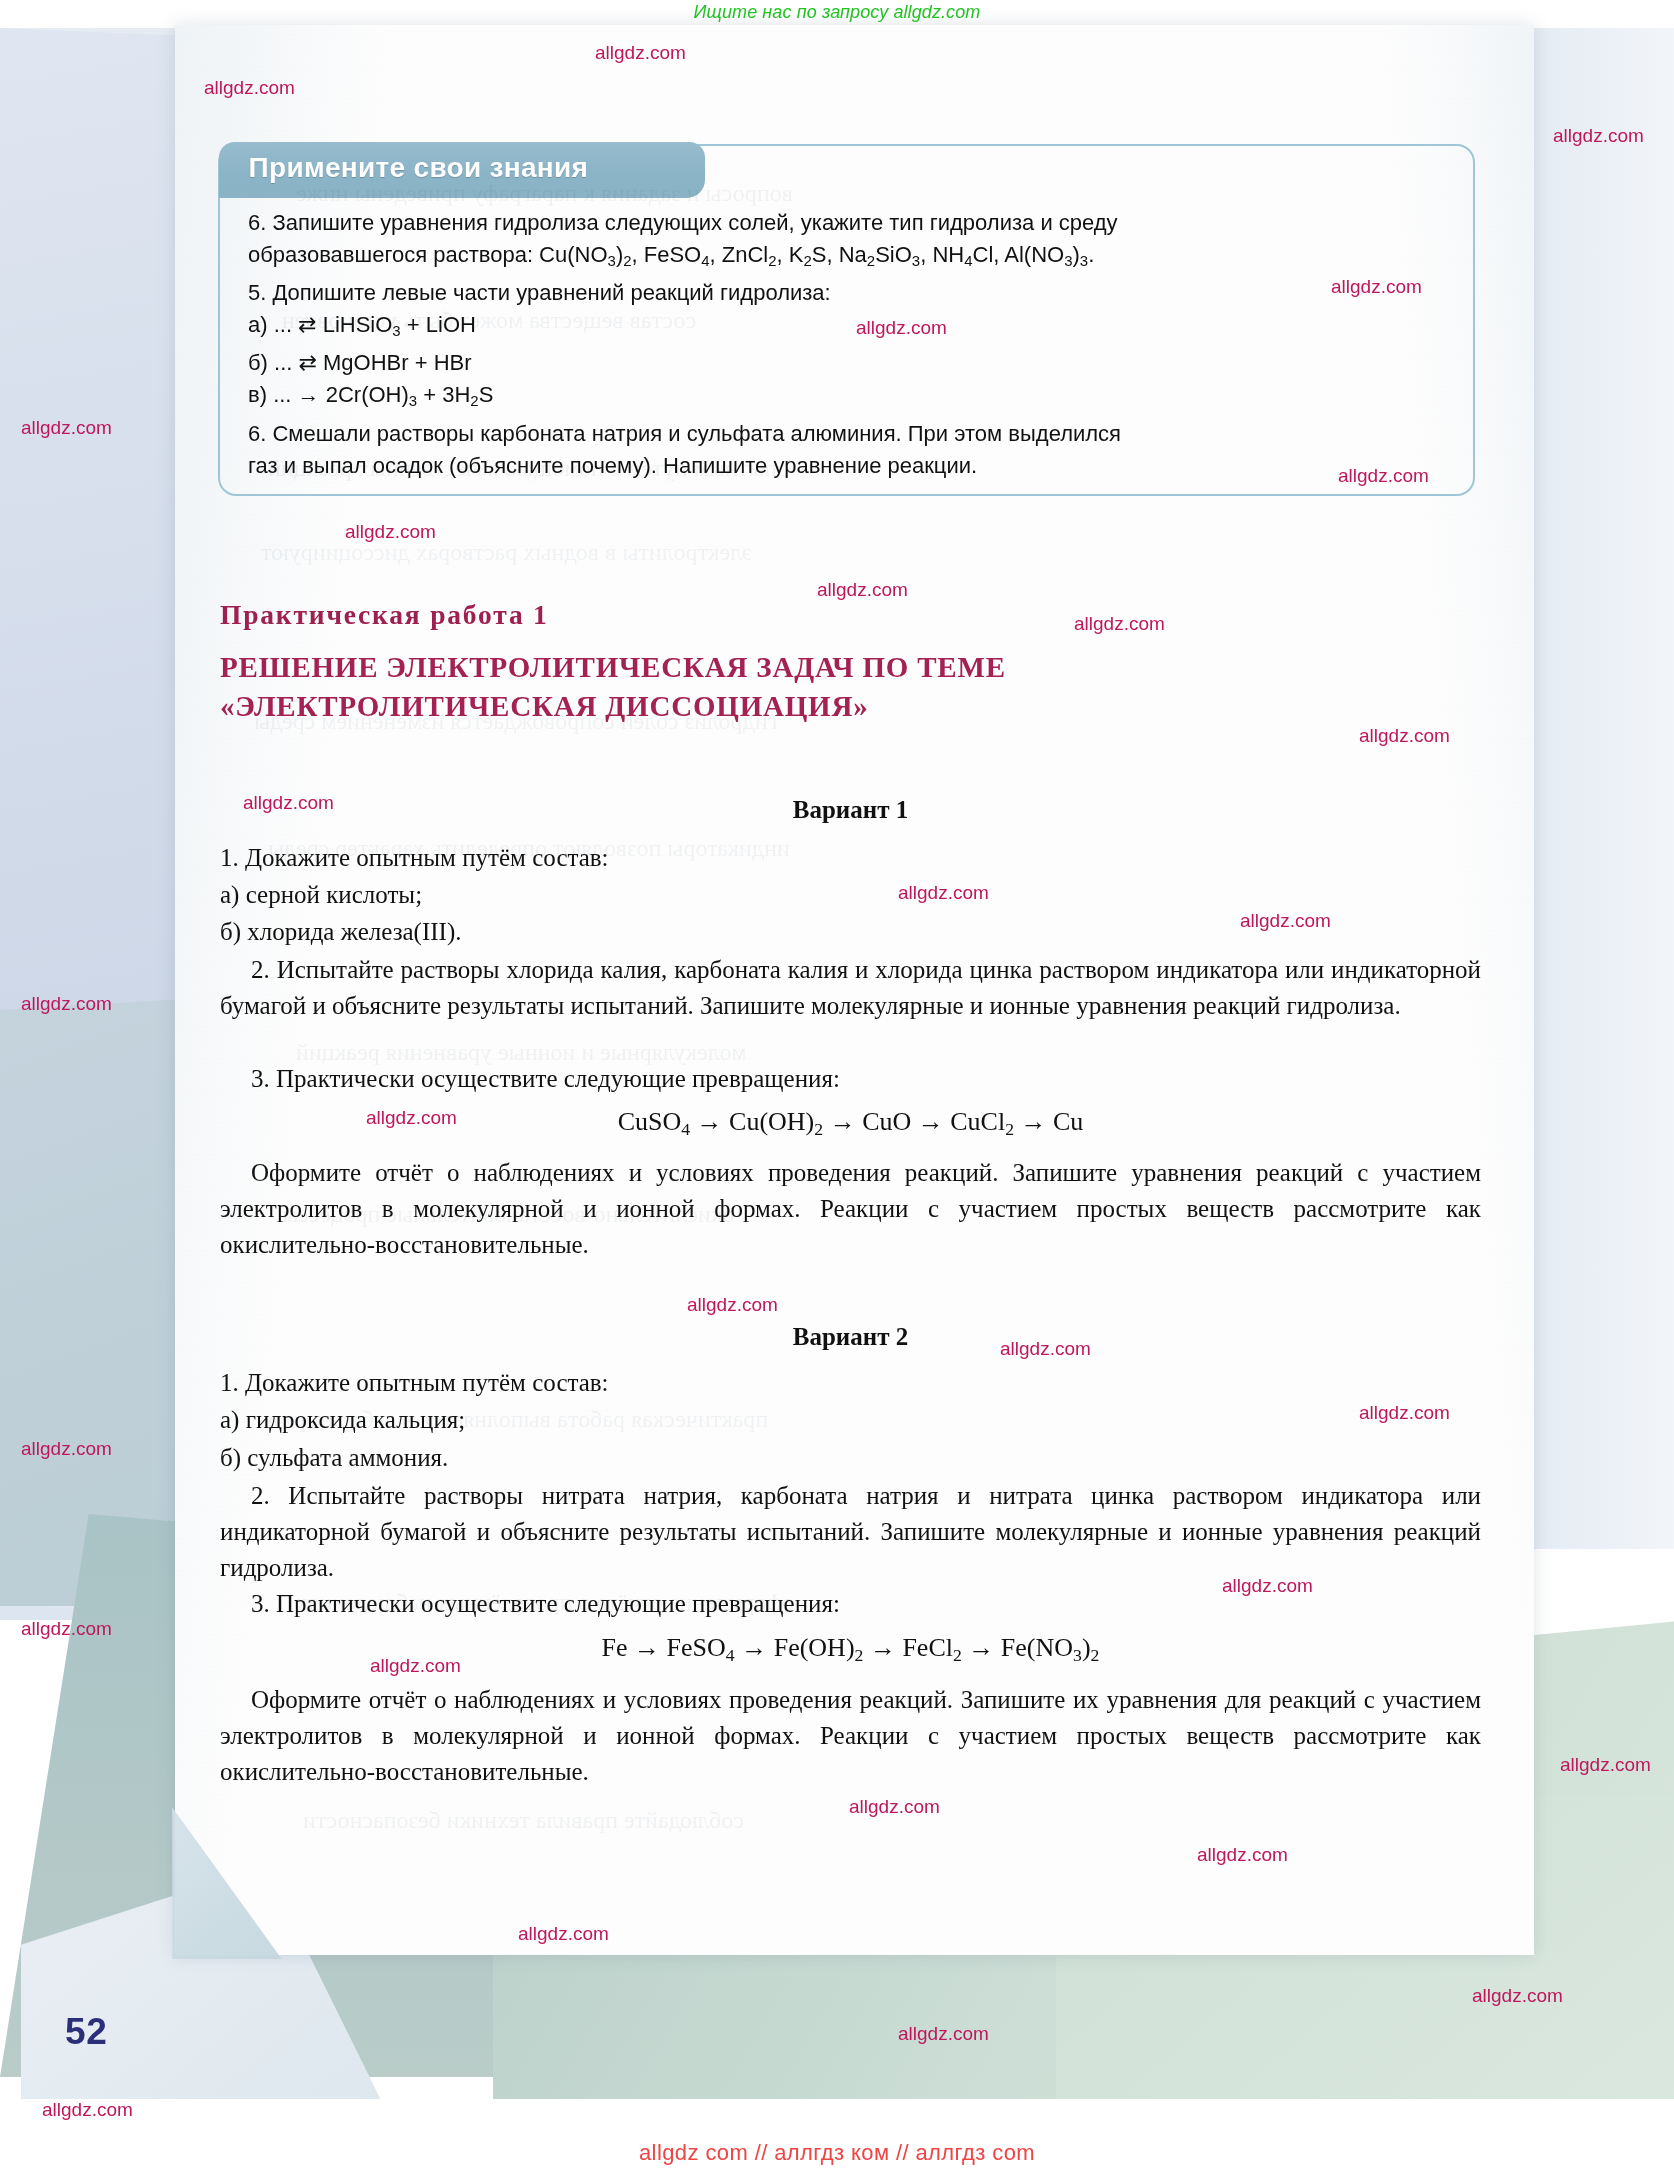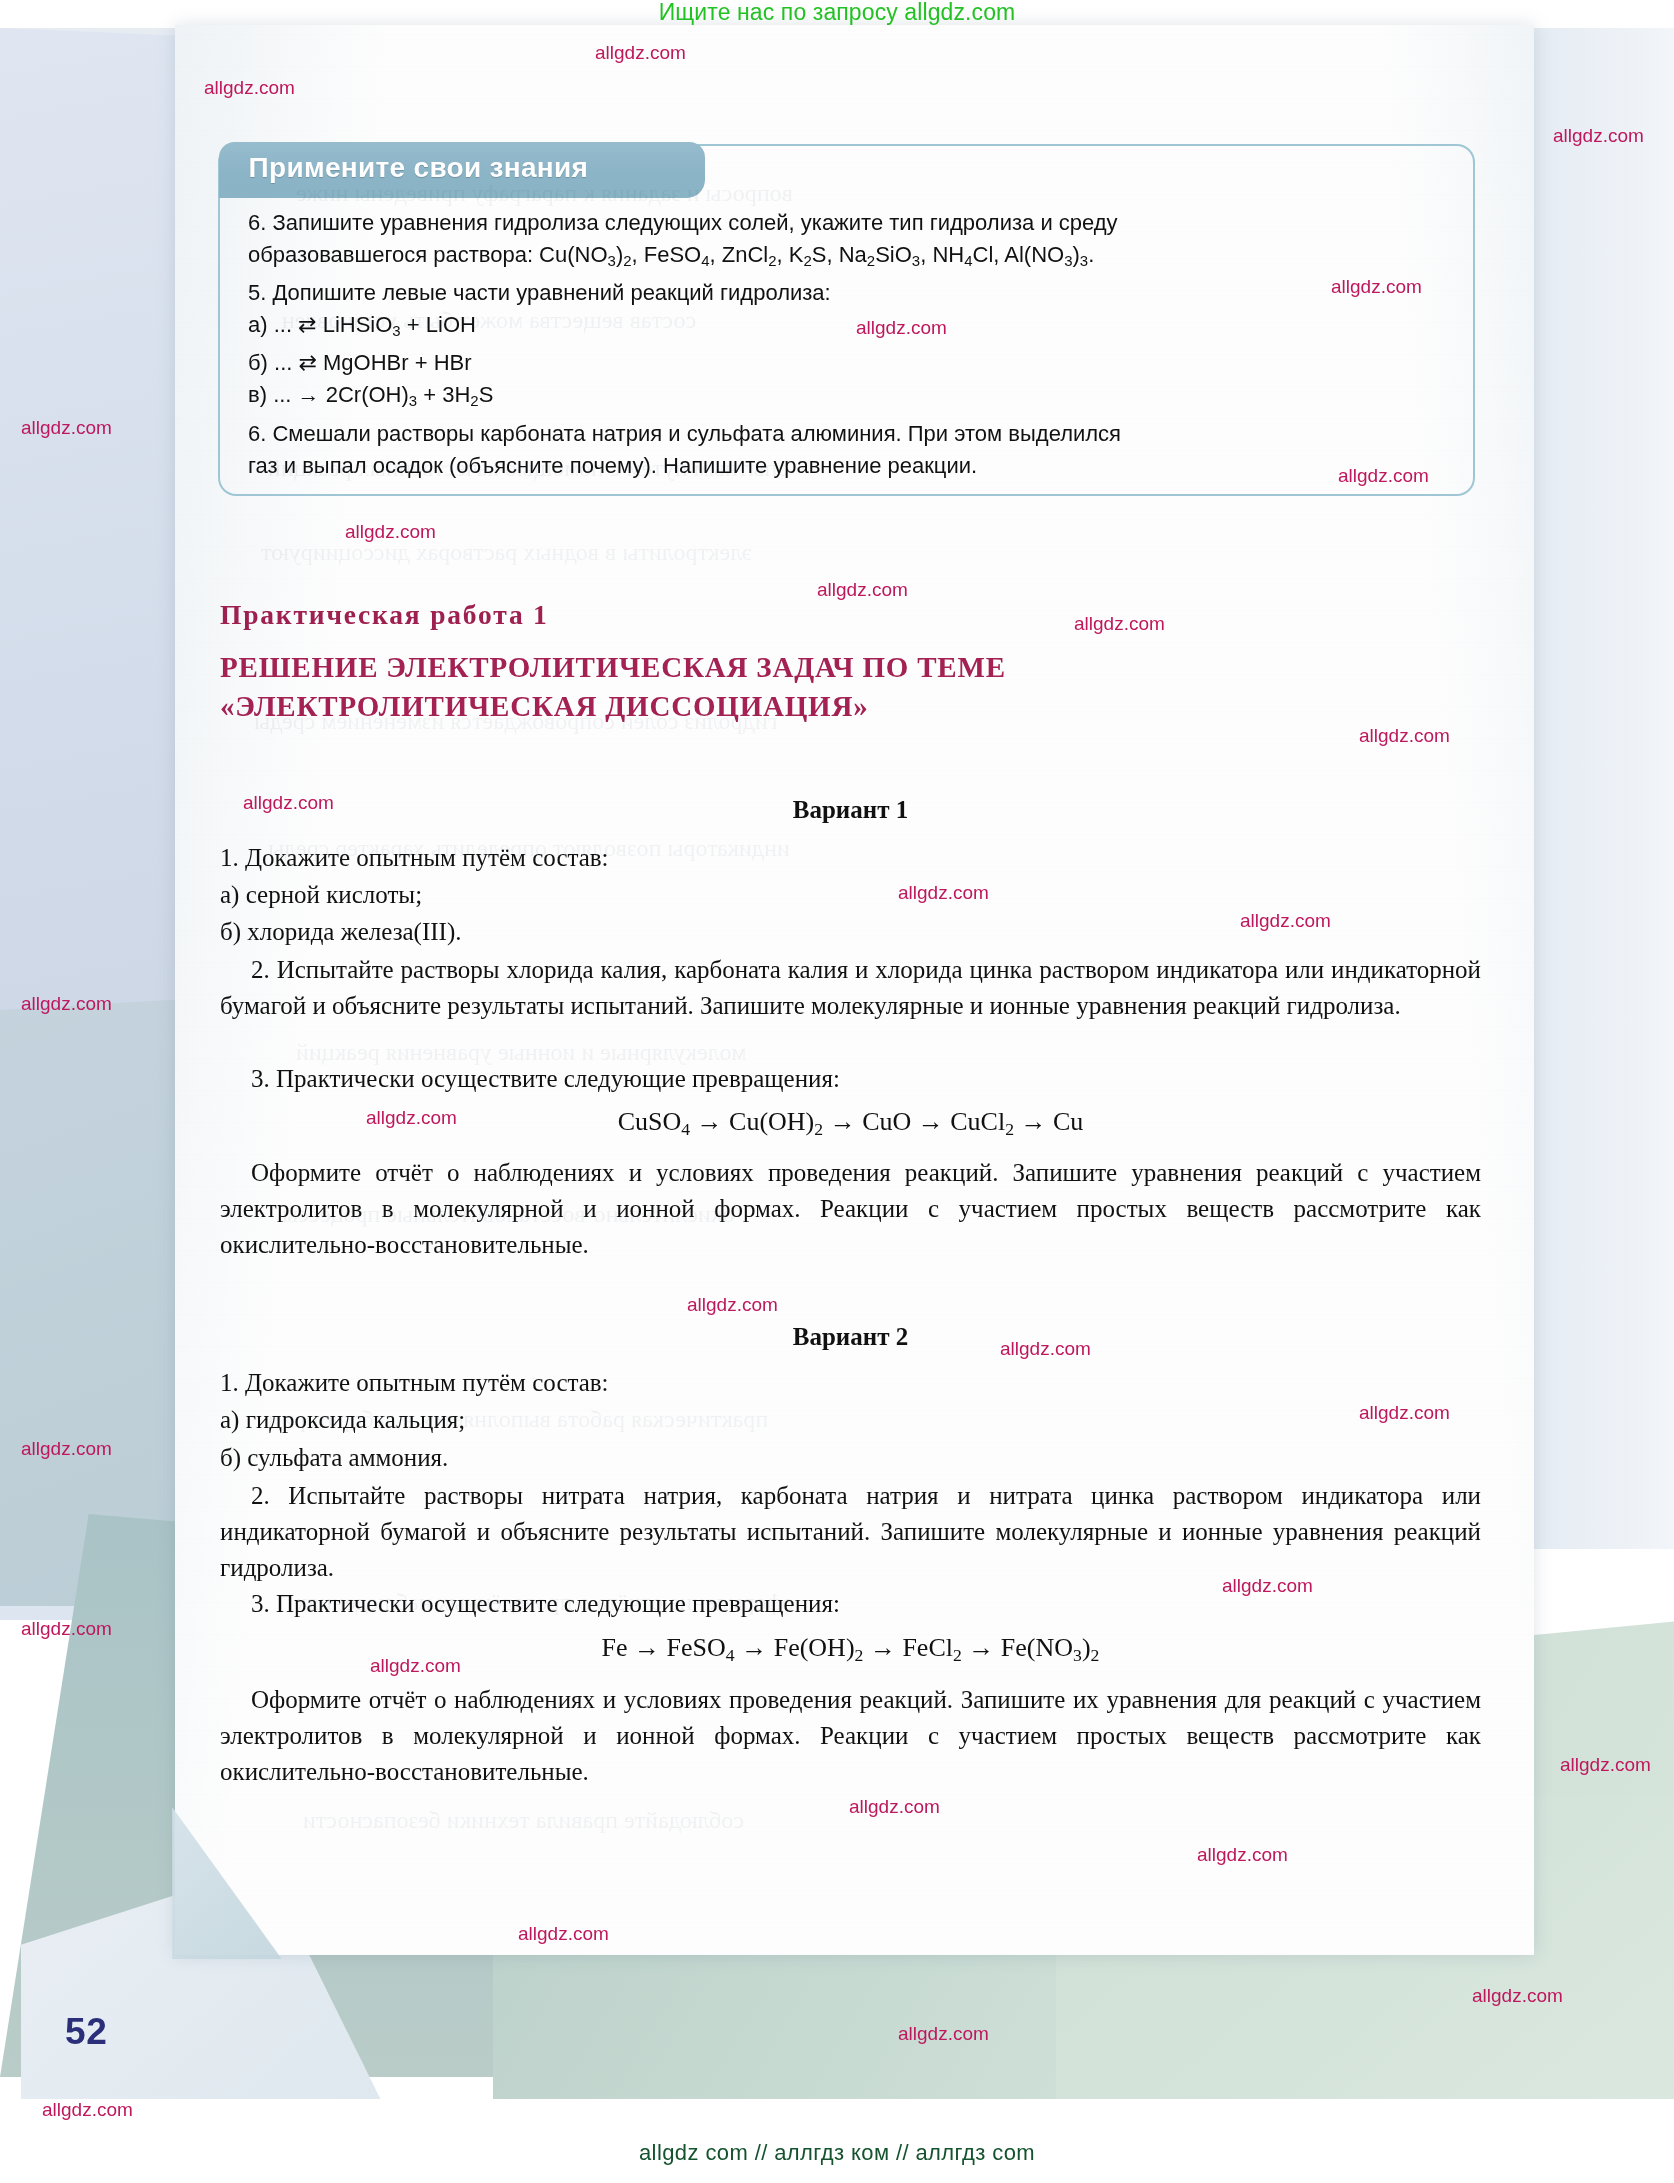--- a/index.html
+++ b/index.html
@@ -69,31 +69,31 @@
     opacity:.9;
   }
 
   
   .topbar {
     position:absolute; left:0; top:0; width:1674px; height:25px;
     text-align:center; z-index:60;
   }
   .topbar span{
     font-family:"Liberation Sans", sans-serif;
-    font-size:23px; color:#23c223; letter-spacing:0.1px; line-height:25px;
+    font-size:18px; color:#23c223; letter-spacing:0.1px; line-height:25px;font-style:italic;
   }
 
   
   .footer {
     position:absolute; left:0; bottom:0; width:1674px; height:61px;
     background:#ffffff; text-align:center; z-index:60;
   }
   .footer span{
     font-family:"Liberation Sans", sans-serif;
-    font-size:22px; color:#14532d; line-height:61px; letter-spacing:0.4px;
+    font-size:22px; color:#ef4444; line-height:61px; letter-spacing:0.4px;
   }
 
   
   .wm {
     position:absolute; z-index:50;
     font-family:"Liberation Sans", sans-serif;
     color:#be185d; white-space:nowrap;
     font-size:19px; font-weight:400;
   }
 

